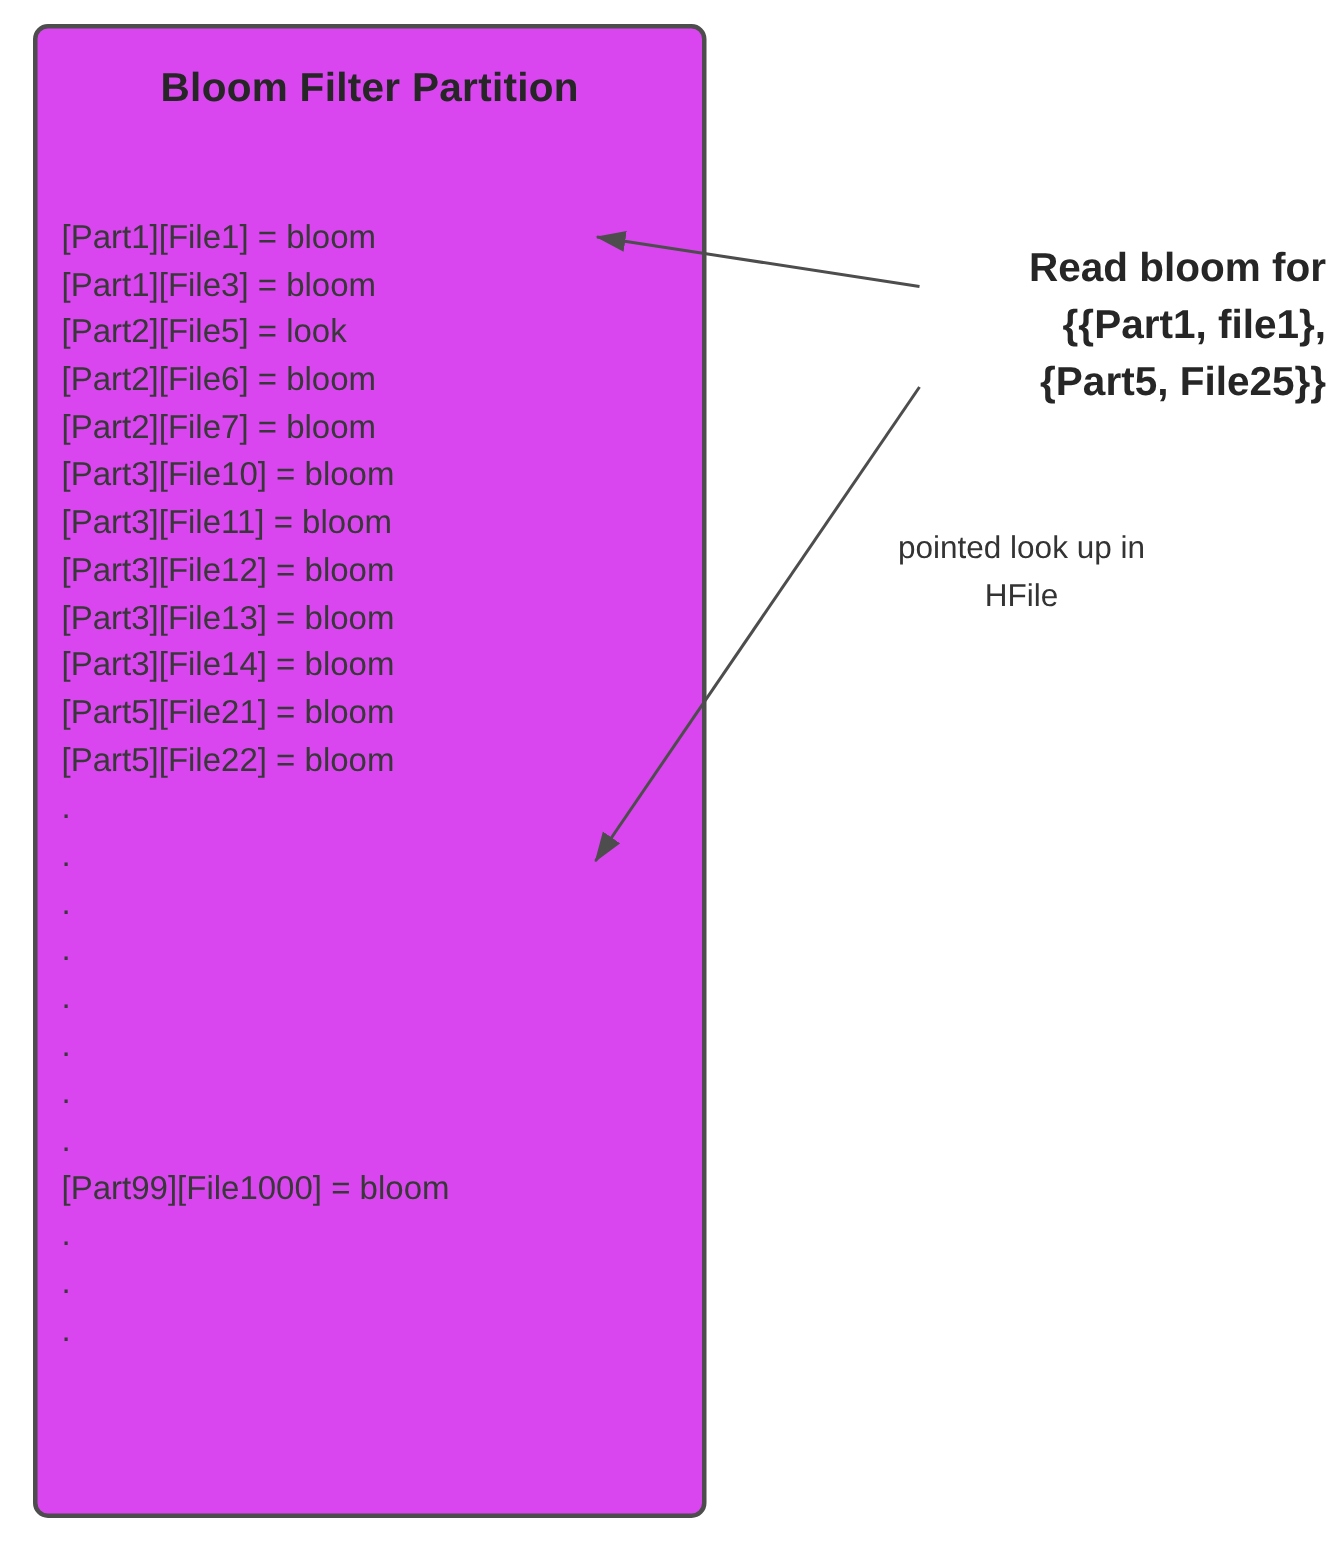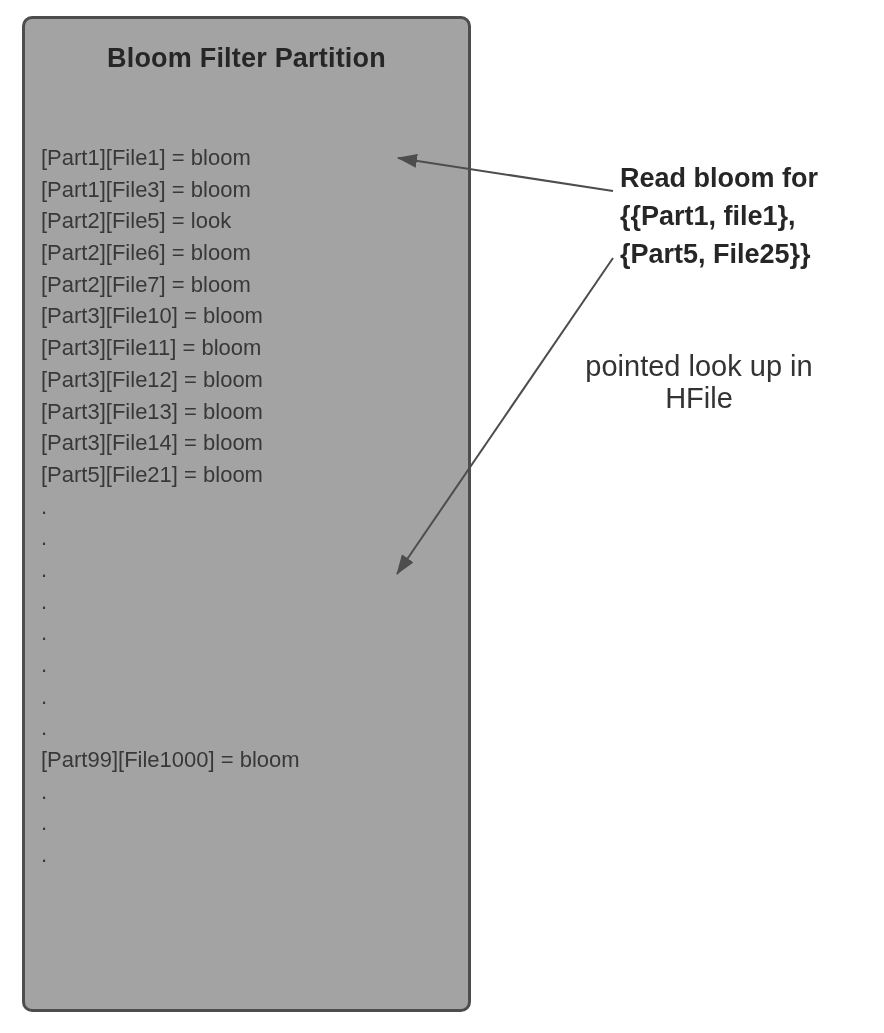--- a/index.html
+++ b/index.html
@@ -17,21 +17,21 @@
   }
   .partition-box {
     position: absolute;
     box-sizing: border-box;
     left: 22px;
     top: 16px;
     width: 449px;
     height: 996px;
     border: 3px solid #4d4d4d;
     border-radius: 10px;
-    background: #a3a3a3;
+    background: #d946ef;
   }
   .partition-title {
     position: absolute;
     top: 24px;
     left: 0;
     width: 100%;
     text-align: center;
     font-size: 27px;
     font-weight: bold;
     color: #262626;
@@ -49,34 +49,34 @@
   }
   .entries .entry {
     height: 31.7px;
     white-space: pre;
   }
   .read-bloom-label {
     position: absolute;
     left: 620px;
     top: 159px;
     width: 264px;
-    text-align: left;
+    text-align: right;
     font-size: 27px;
     font-weight: bold;
     line-height: 38px;
     color: #262626;
     white-space: pre-line;
   }
   .pointed-lookup-label {
     position: absolute;
-    left: 574px;
+    left: 556px;
     top: 350px;
     width: 250px;
     text-align: center;
-    font-size: 29px;
+    font-size: 21px;
     line-height: 32px;
     color: #333333;
     white-space: pre-line;
   }
   .arrows-svg {
     position: absolute;
     left: 0;
     top: 0;
     width: 884px;
     height: 1033px;
@@ -95,20 +95,21 @@
         <div class="entry">[Part1][File3] = bloom</div>
         <div class="entry">[Part2][File5] = look</div>
         <div class="entry">[Part2][File6] = bloom</div>
         <div class="entry">[Part2][File7] = bloom</div>
         <div class="entry">[Part3][File10] = bloom</div>
         <div class="entry">[Part3][File11] = bloom</div>
         <div class="entry">[Part3][File12] = bloom</div>
         <div class="entry">[Part3][File13] = bloom</div>
         <div class="entry">[Part3][File14] = bloom</div>
         <div class="entry">[Part5][File21] = bloom</div>
+        <div class="entry">[Part5][File22] = bloom</div>
         <div class="entry">.</div>
         <div class="entry">.</div>
         <div class="entry">.</div>
         <div class="entry">.</div>
         <div class="entry">.</div>
         <div class="entry">.</div>
         <div class="entry">.</div>
         <div class="entry">.</div>
         <div class="entry">[Part99][File1000] = bloom</div>
         <div class="entry">.</div>

